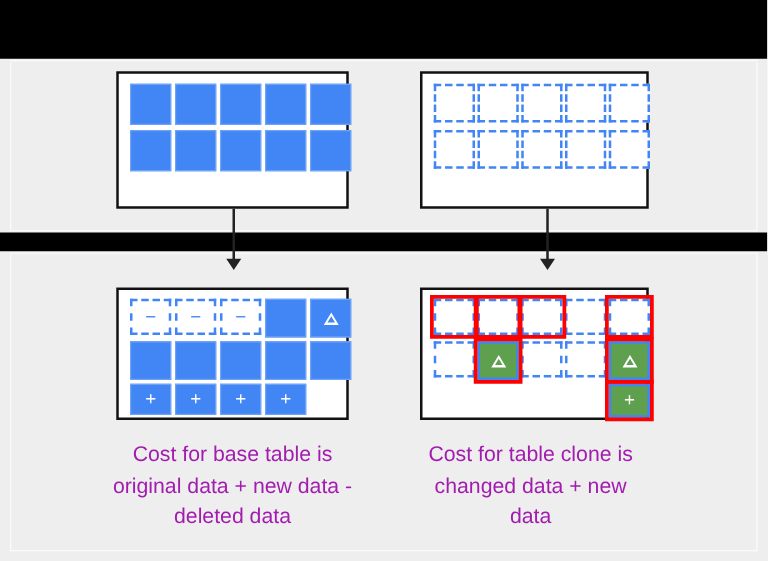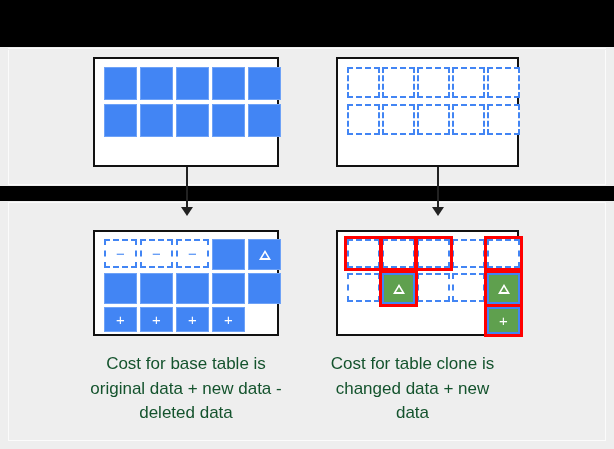--- a/index.html
+++ b/index.html
@@ -123,21 +123,21 @@
     border-right: 6px solid transparent;
     border-top: 9px solid #222222;
   }
 
   
   .caption {
     position: absolute;
     text-align: center;
     font-size: 17px;
     line-height: 1.45;
-    color: #14532d;
+    color: #a21caf;
     font-family: "Liberation Sans", sans-serif;
   }
 </style>
 </head>
 <body>
 
 <div id="page">
 
   <div class="bar-top"></div>
   <div class="bar-mid"></div>
@@ -249,15 +249,15 @@
     <div class="redbox" style="left:41px; top:4px;  width:39px; height:35px;"></div>
     <div class="redbox" style="left:76px; top:4px;  width:39px; height:35px;"></div>
     <div class="redbox" style="left:146px;top:4px;  width:39px; height:35px;"></div>
     <div class="redbox" style="left:41px; top:38px; width:39px; height:37px;"></div>
     <div class="redbox" style="left:146px;top:38px; width:39px; height:37px;"></div>
     <div class="redbox" style="left:146px;top:72px; width:39px; height:33px;"></div>
   </div>
 
   <div class="caption" style="left:86px; top:352px; width:200px;">Cost for base table is original data + new data - deleted data</div>
 
-  <div class="caption" style="left:320px; top:352px; width:185px;">Cost for table clone is changed data + new data</div>
+  <div class="caption" style="left:332px; top:352px; width:185px;">Cost for table clone is changed data + new data</div>
 
 </div>
 
 </body></html>

